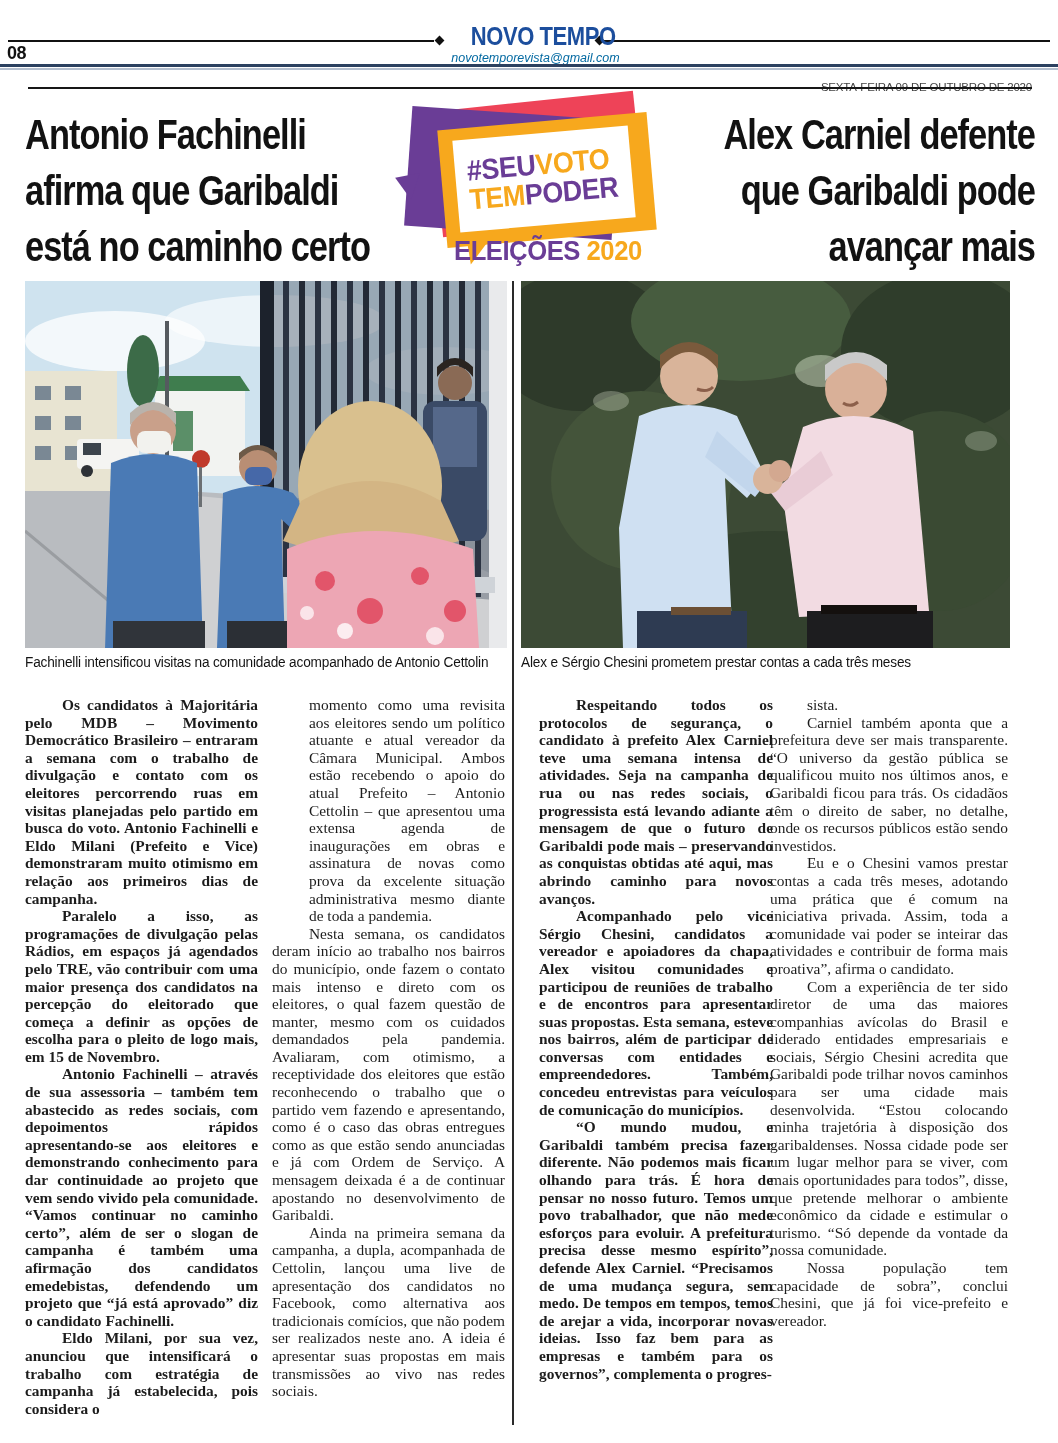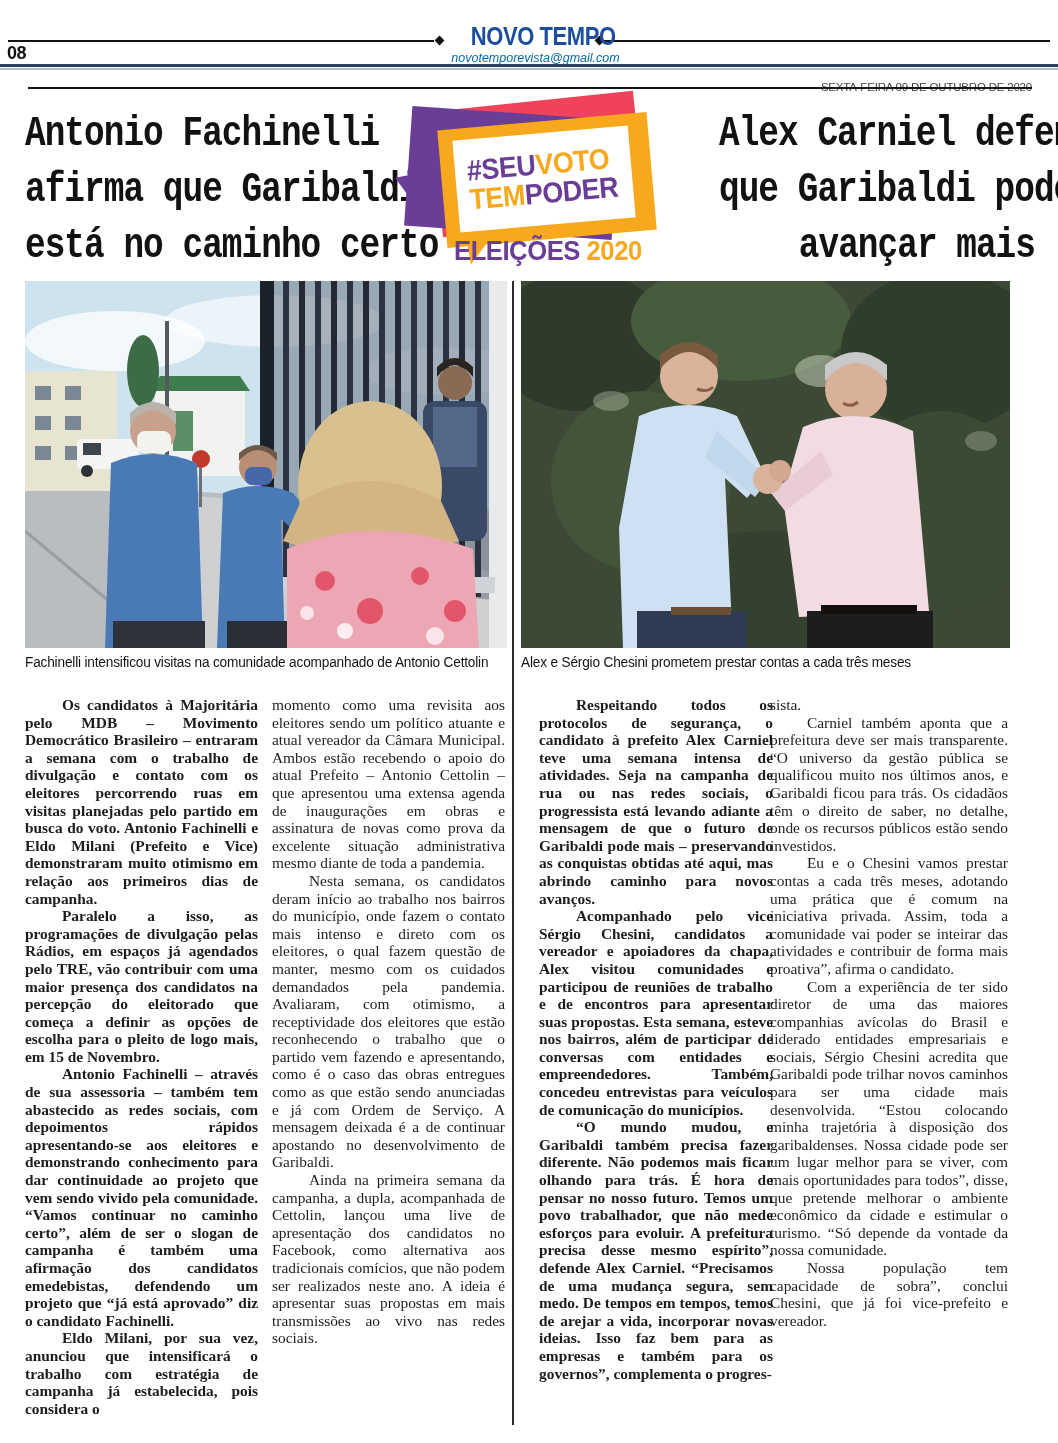--- a/index.html
+++ b/index.html
@@ -17,21 +17,21 @@
   .rule-line{position:absolute;top:40px;height:2px;background:#111;}
   .rule-line.left{left:8px;width:426px;}
   .rule-line.right{left:600px;width:450px;}
   .diamond{position:absolute;top:37px;width:7px;height:7px;background:#111;transform:rotate(45deg);}
   .diamond.left{left:436px;}
   .diamond.right{left:596px;}
   .double-rule-navy{position:absolute;left:0;top:64px;width:1058px;height:3px;background:#2c4160;}
   .double-rule-gray{position:absolute;left:0;top:68px;width:1058px;height:2px;background:#b4bfcf;}
   .black-rule{position:absolute;left:28px;top:87px;width:1004px;height:2px;background:#161616;}
   
-  .headline{position:absolute;top:106px;font-weight:bold;color:#121212;font-family:Liberation Mono, monospace;}
+  .headline{position:absolute;top:106px;font-weight:bold;color:#121212;}
   .headline .hl-line{white-space:nowrap;font-size:43px;line-height:56px;letter-spacing:-1.2px;}
   .headline.left-hl{left:25px;width:380px;}
   .headline.left-hl .hl-line{transform:scaleX(0.80);transform-origin:left center;}
   .headline.right-hl{left:640px;width:395px;text-align:right;}
   .headline.right-hl .hl-line{transform:scaleX(0.80);transform-origin:right center;}
   
   .logo{position:absolute;left:398px;top:97px;width:262px;height:170px;}
   .logo .lyr{position:absolute;}
   .logo .pink{left:38px;top:4px;width:204px;height:126px;background:#ee4358;transform:rotate(-6deg);}
   .logo .purple{left:10px;top:16px;width:208px;height:120px;background:#6a3d96;transform:rotate(4deg);}
@@ -51,21 +51,21 @@
   .caption{position:absolute;top:653px;font-size:15.5px;color:#141414;white-space:nowrap;}
   .caption .cap-inner{display:inline-block;transform:scaleX(0.88);transform-origin:left center;letter-spacing:-0.2px;}
   .caption.left{left:25px;width:482px;}
   .caption.right{left:521px;width:489px;}
   
   .v-divider{position:absolute;left:512px;top:281px;width:2px;height:1144px;background:#2a2a2a;}
   
   .col{position:absolute;top:696px;font-family:"Liberation Serif", serif;font-size:15.4px;line-height:17.6px;
        text-align:justify;color:#1c1c1c;overflow:hidden;height:740px;}
   .col p{margin:0;text-indent:2.4em;}
-  .col p.cont{text-indent:0;}
+  .col p.cont{text-indent:0;margin-left:37px;}
   .col.c1{left:25px;width:233px;font-weight:bold;}
   .col.c2{left:272px;width:233px;}
   .col.c3{left:539px;width:234px;font-weight:bold;}
   .col.c4{left:770px;width:238px;}
 </style>
 </head>
 <body>
 
 <div class="page">
 

